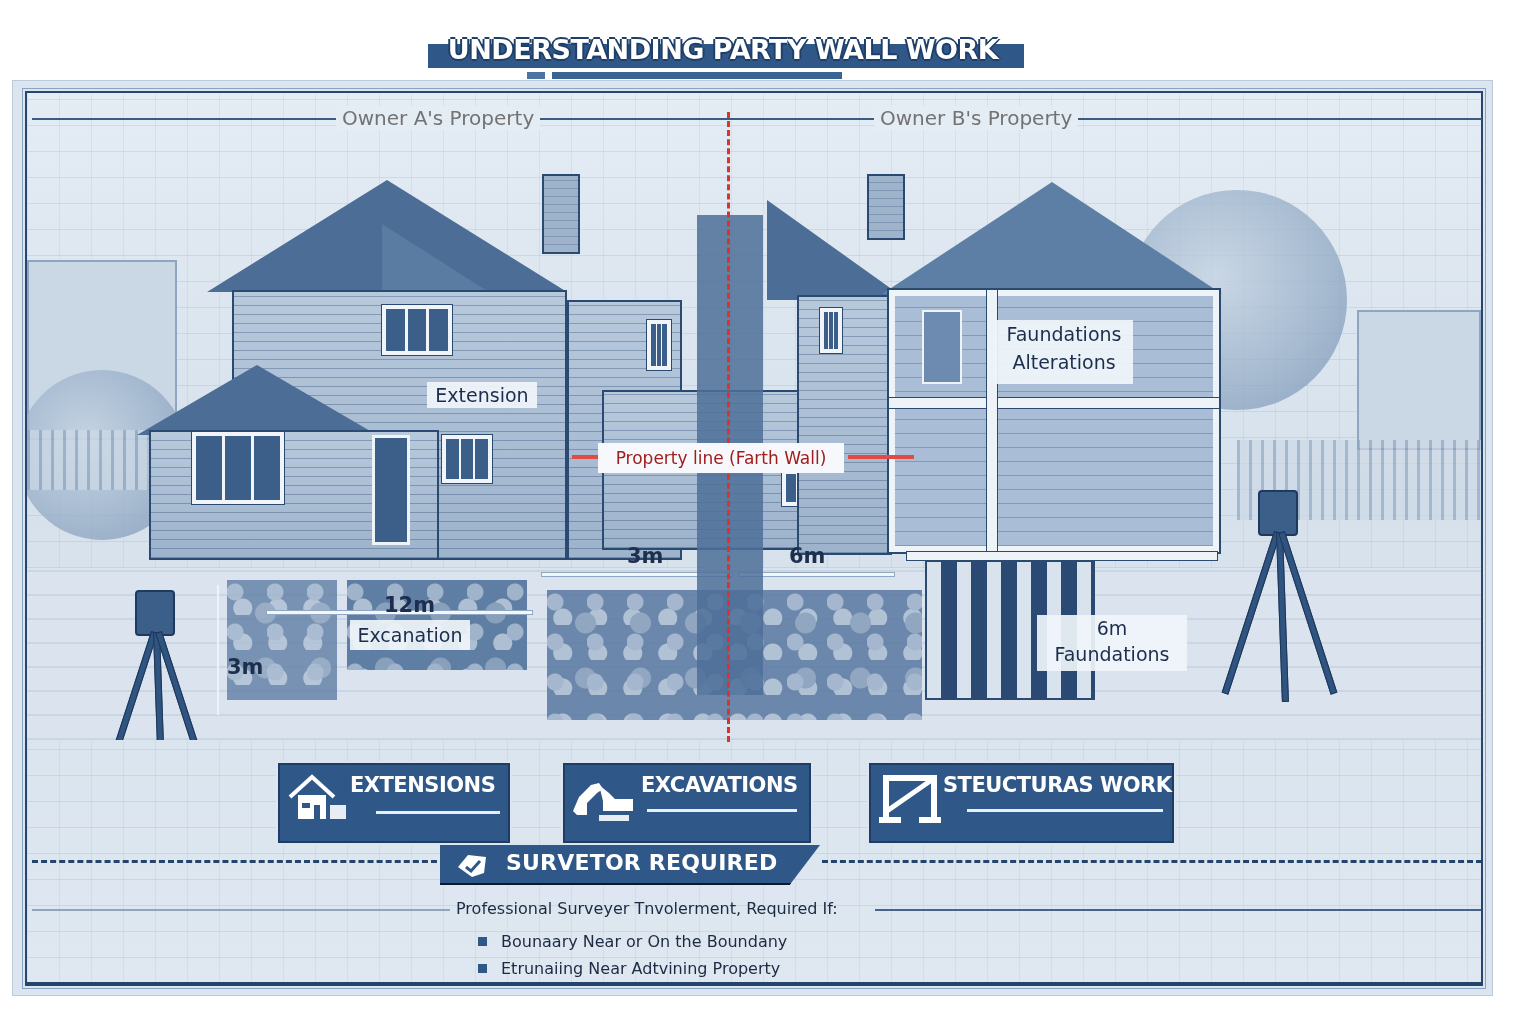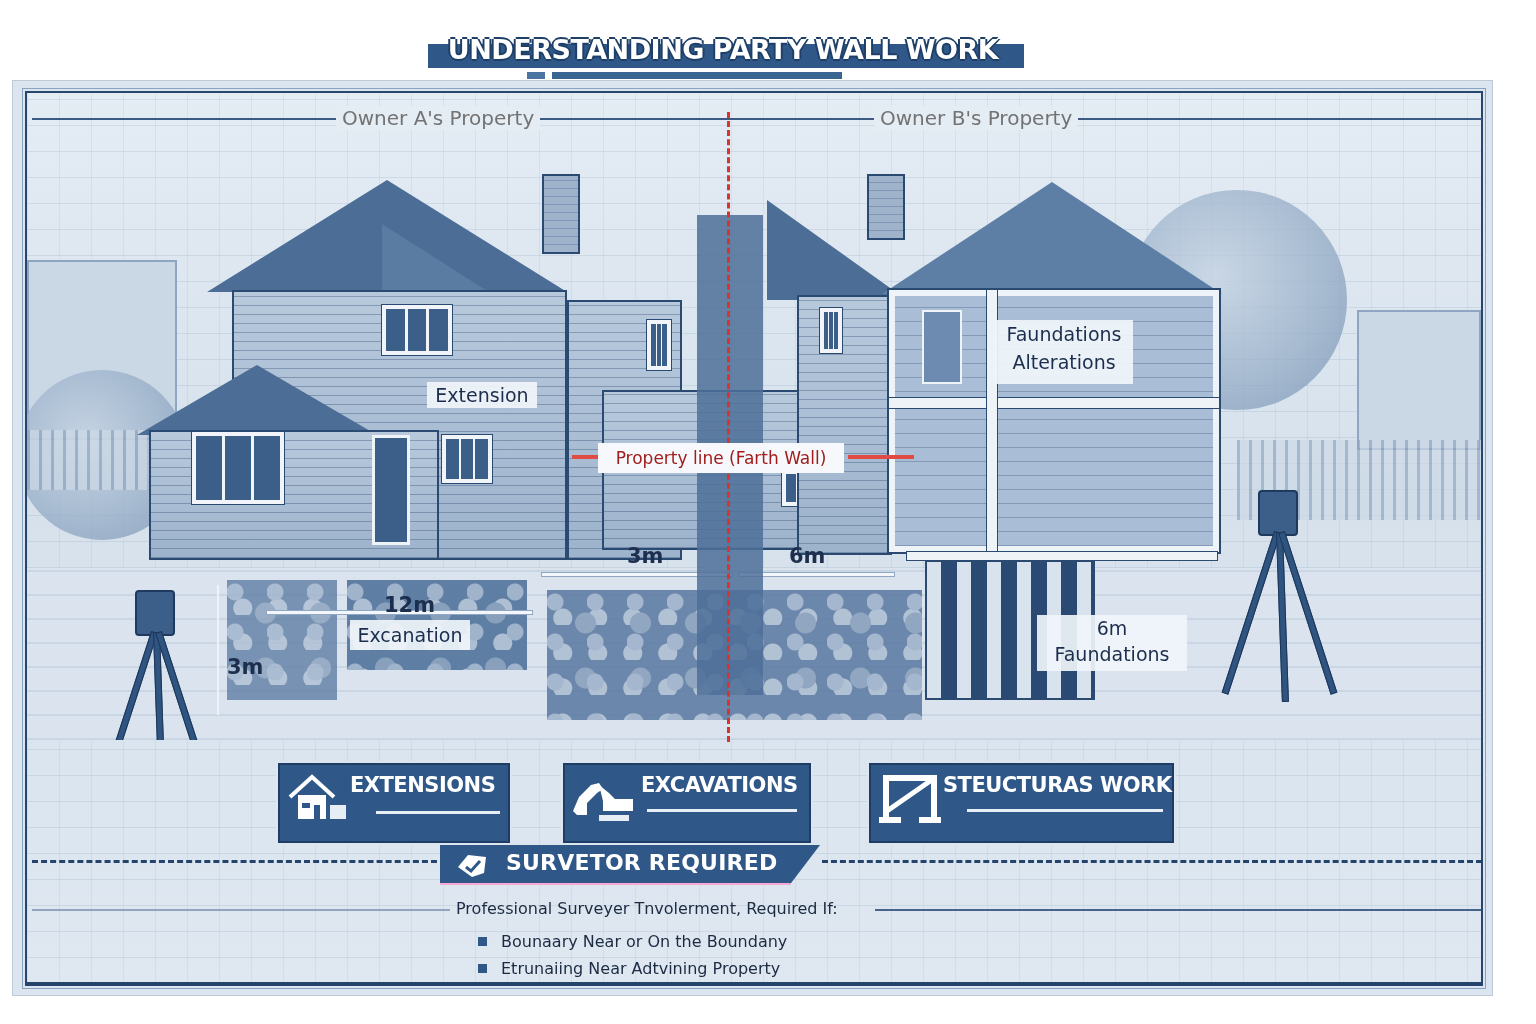--- a/index.html
+++ b/index.html
@@ -68,21 +68,21 @@
 
   
   .cat { position: absolute; top: 763px; height: 80px; background: #2f5888; border: 2px solid #1f3d64; outline: 2px solid #dce6f0; }
   .cat-label { position: absolute; top: 8px; font-weight: bold; font-size: 21px; color: #ffffff; letter-spacing: -0.5px; }
   .cat-underline { position: absolute; height: 3px; background: #e8eef5; }
   .cat-icon { position: absolute; }
 
   
   .dash-line { height: 0; border-top: 3px dashed #24446c; }
   .surveyor-banner { left: 440px; top: 845px; width: 380px; height: 40px; background: #2f5888;
-    clip-path: polygon(0 0, 100% 0, 92% 100%, 0 100%); border-bottom: 2px solid #f9a8d4; }
+    clip-path: polygon(0 0, 100% 0, 92% 100%, 0 100%); border-bottom: 2px solid #0f172a; }
   .surveyor-text { position: absolute; left: 66px; top: 5px; font-size: 22px; font-weight: bold; color: #ffffff; letter-spacing: 0.2px; }
   .req-intro { left: 456px; top: 899px; font-size: 16px; color: #1c2a42; }
   .req-line { height: 2px; background: #46648a; }
   .req-item { font-size: 16px; color: #1c2a42; }
   .bullet { display: inline-block; width: 9px; height: 9px; background: #2f5888; margin-right: 14px; vertical-align: 1px; }
   .bottom-rule { left: 27px; top: 982px; width: 1454px; height: 3px; background: #24446c; }
 </style>
 </head>
 <body>
 

